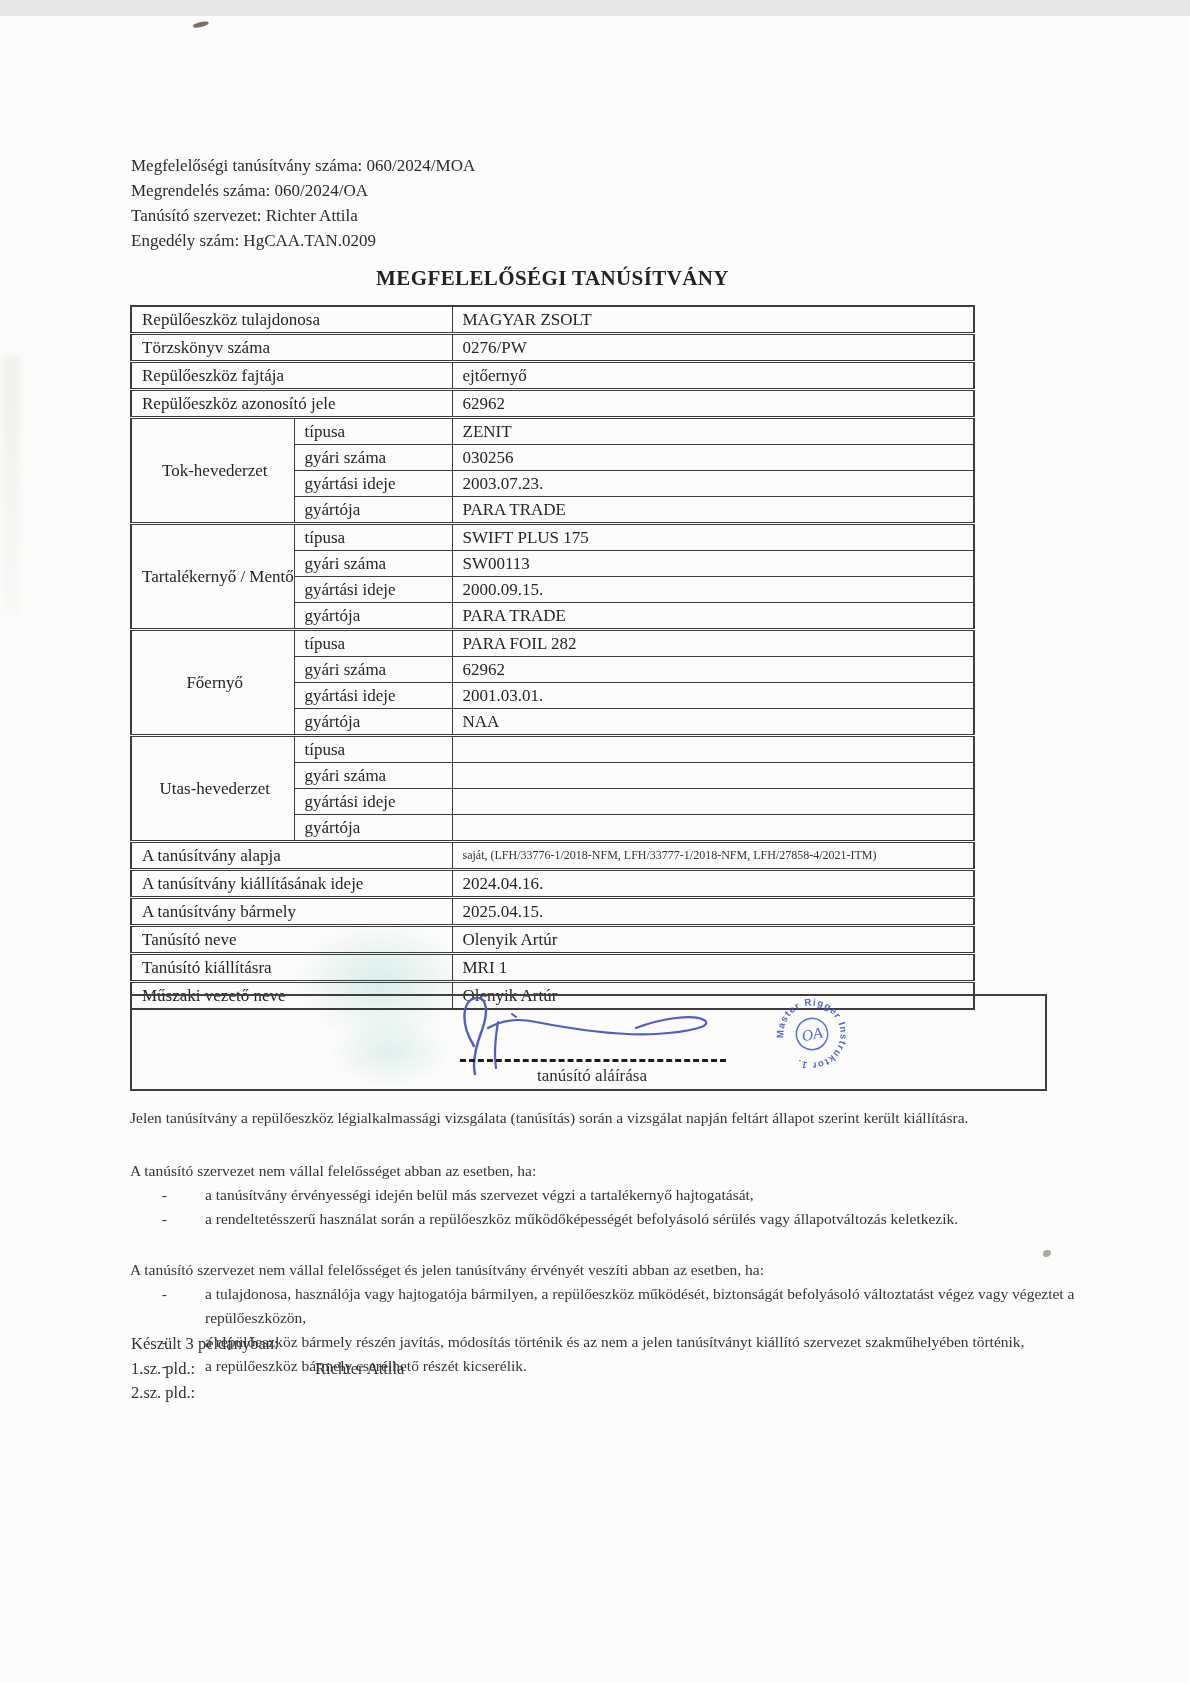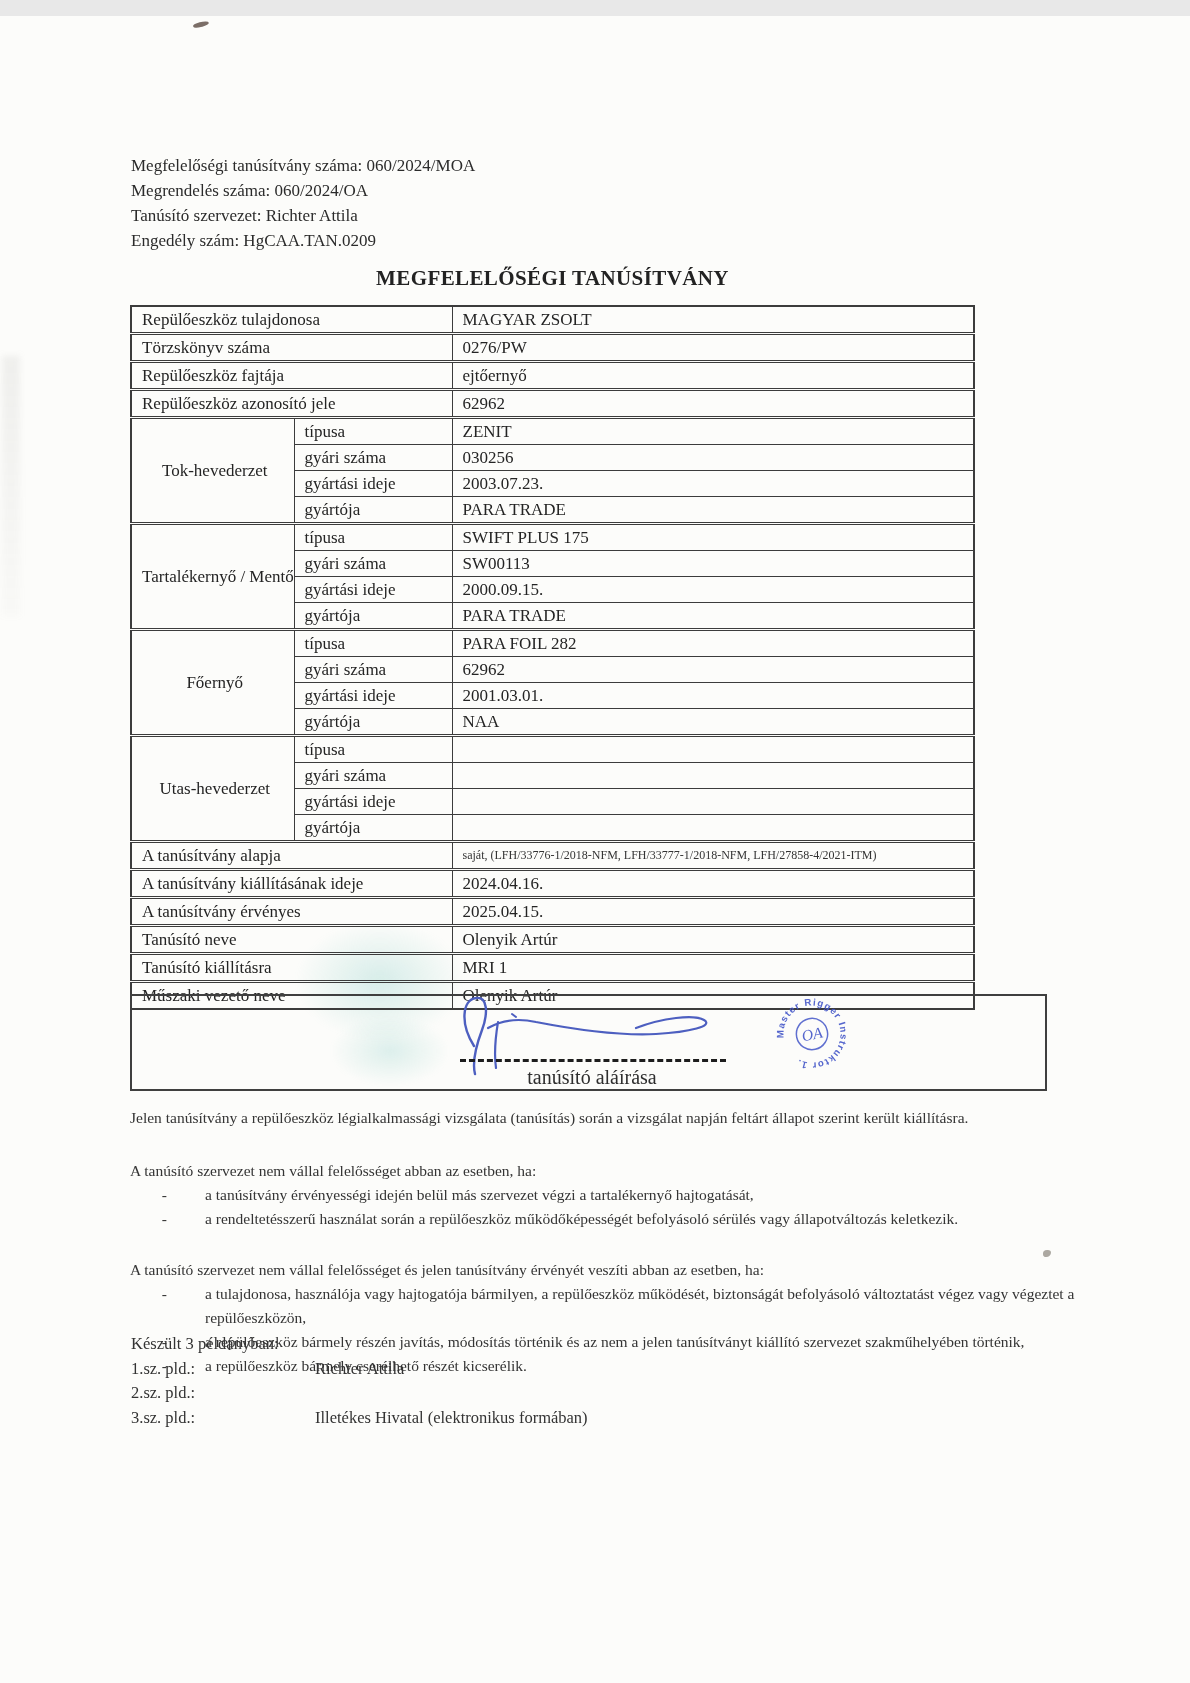--- a/index.html
+++ b/index.html
@@ -43,21 +43,21 @@
   .sigbox{
     position:absolute;left:130px;top:978px;width:913px;height:93px;
     border:2px solid #3f3f3f;background:transparent;
   }
   .sig-dash{
     position:absolute;left:328px;top:63px;width:266px;height:0;
     border-bottom:3px dashed #1d1d1d;
   }
   .sig-caption{
     position:absolute;left:300px;top:70px;width:320px;
-    text-align:center;font-size:20px;color:#2e2e2e;
+    text-align:center;font-size:17px;color:#2e2e2e;
   }
   .sig-ink{position:absolute;left:300px;top:-12px;}
   .stamp{position:absolute;left:634px;top:-8px;width:92px;height:92px;transform:rotate(-12deg);}
   
   .notes{position:absolute;left:130px;top:1090px;width:952px;font-size:15.5px;line-height:24px;color:#343434;}
   .notes .para{margin:0 0 0 0;}
   .gap1{height:29px;}
   .gap2{height:27px;}
   .bullet{display:flex;}
   .bullet .dash{width:37px;text-align:right;flex:0 0 37px;}
@@ -195,21 +195,21 @@
 
     <tr class="dbl">
       <td colspan="2">A tanúsítvány alapja</td>
       <td class="val small-val">saját, (LFH/33776-1/2018-NFM, LFH/33777-1/2018-NFM, LFH/27858-4/2021-ITM)</td>
     </tr>
     <tr class="dbl">
       <td colspan="2">A tanúsítvány kiállításának ideje</td>
       <td class="val">2024.04.16.</td>
     </tr>
     <tr class="dbl">
-      <td colspan="2">A tanúsítvány érvényes</td>
+      <td colspan="2">A tanúsítvány bármely</td>
       <td class="val">2025.04.15.</td>
     </tr>
     <tr class="dbl">
       <td colspan="2">Tanúsító neve</td>
       <td class="val">Olenyik Artúr</td>
     </tr>
     <tr class="dbl">
       <td colspan="2">Tanúsító kiállításra</td>
       <td class="val">MRI 1</td>
     </tr>
@@ -270,19 +270,15 @@
 
   <div class="copies">
     <div>Készült 3 példányban:</div>
     <div class="row">
       <span class="num">1.sz. pld.:</span>
       <span>Richter Attila</span>
     </div>
     <div class="row">
       <span class="num">2.sz. pld.:</span>
     </div>
-    <div class="row">
-      <span class="num">3.sz. pld.:</span>
-      <span>Illetékes Hivatal (elektronikus formában)</span>
-    </div>
   </div>
 
 </div>
 
 </body></html>

